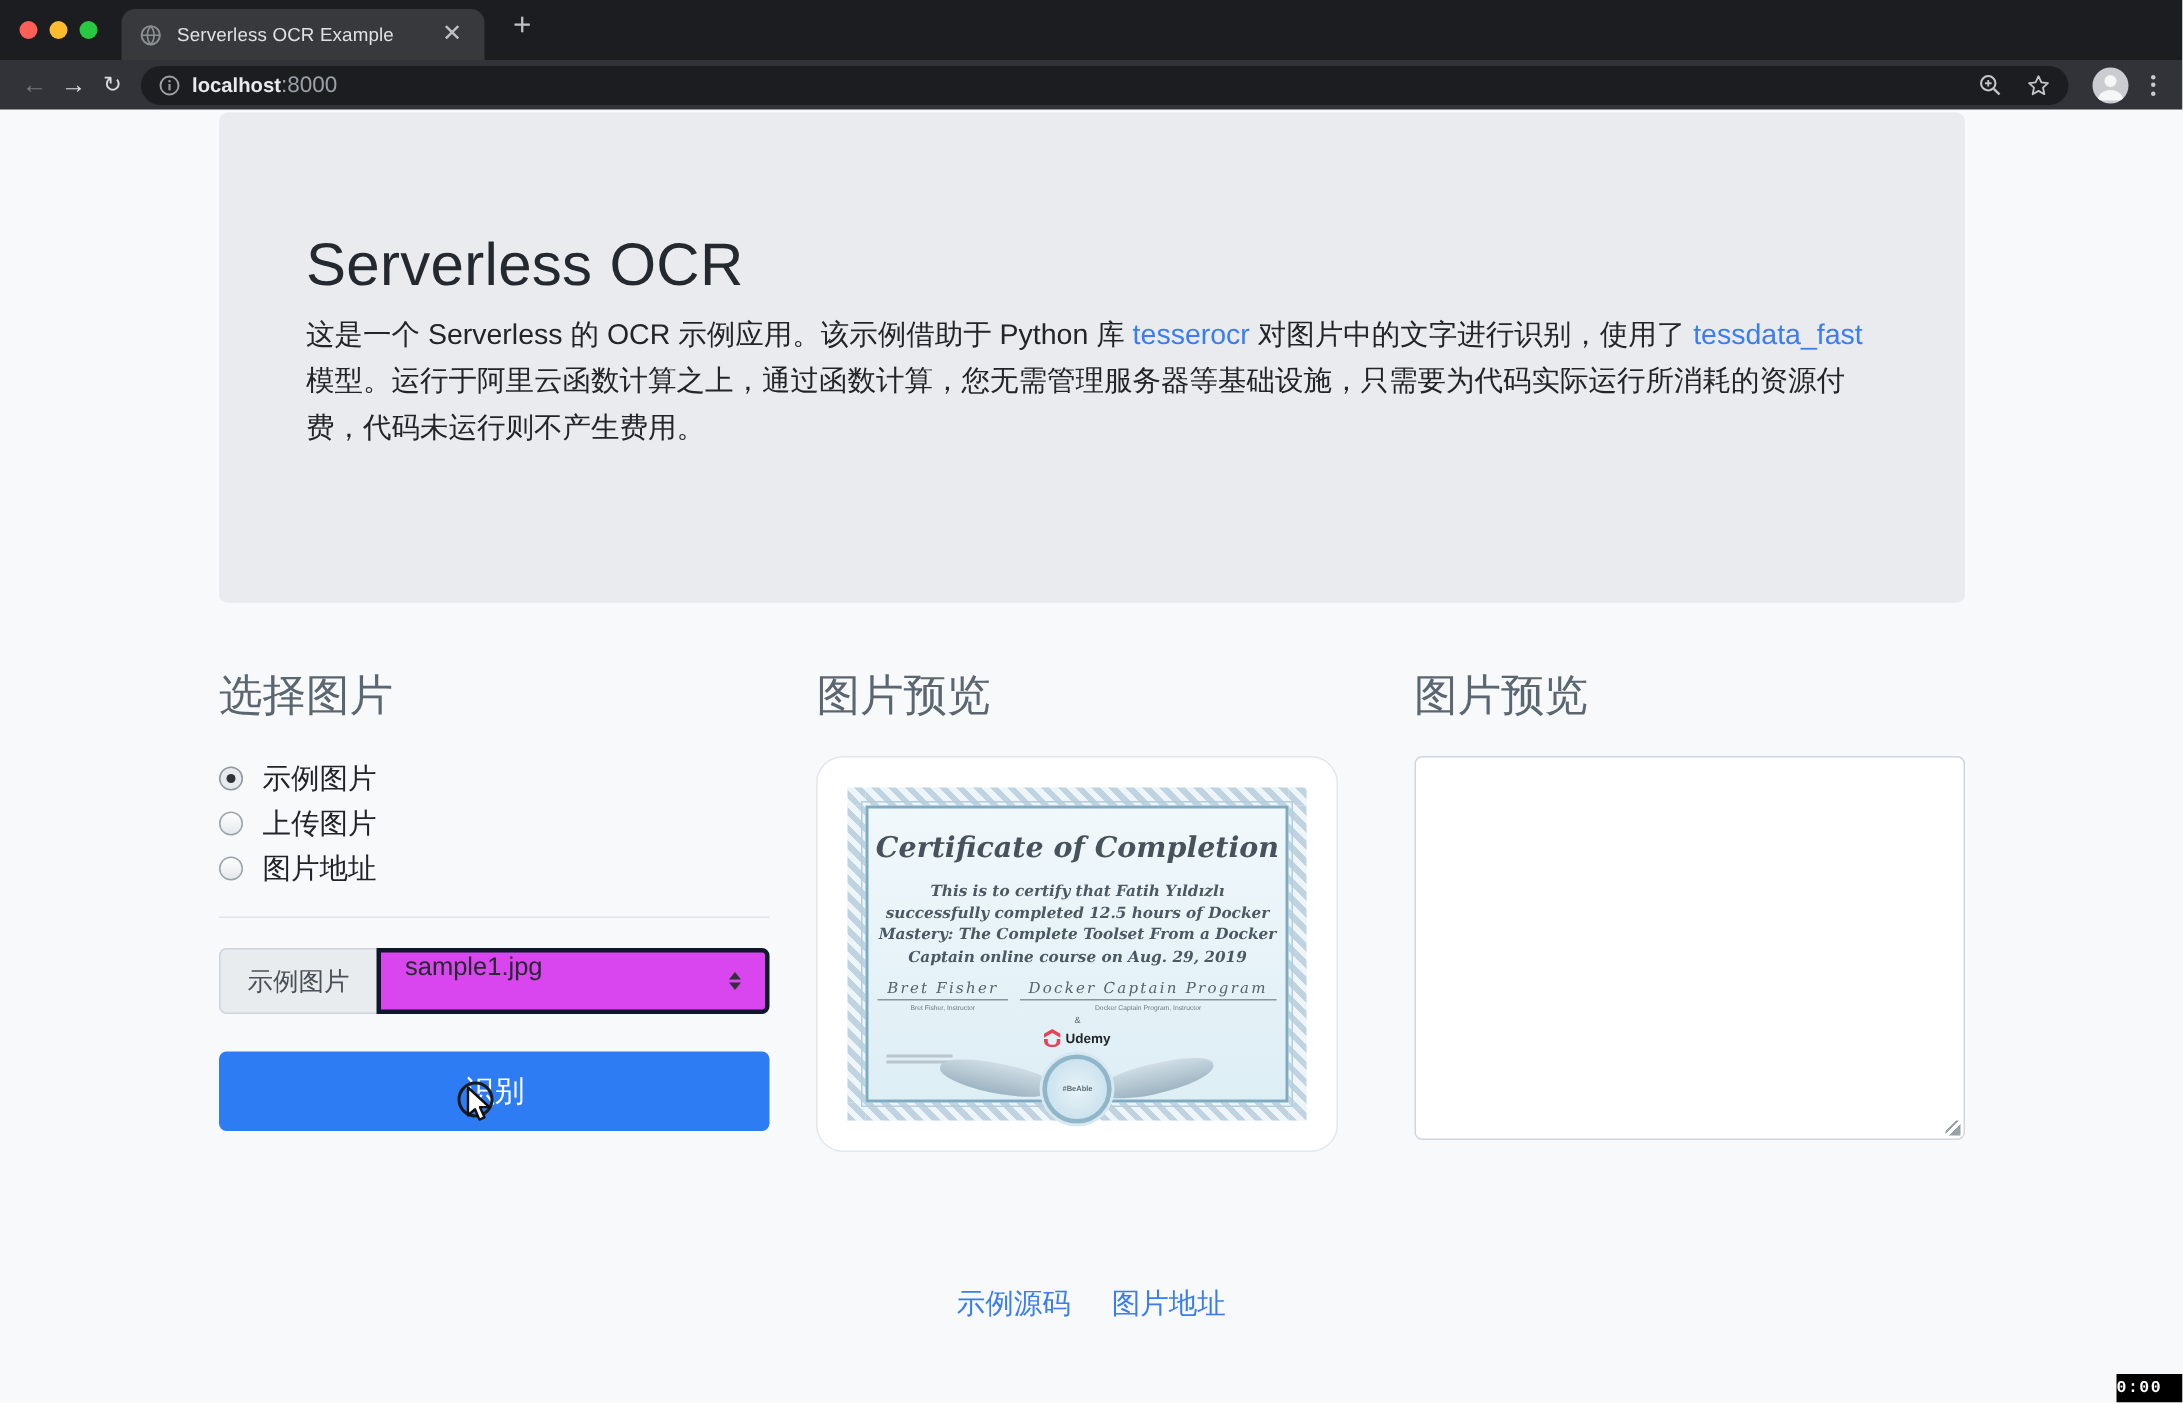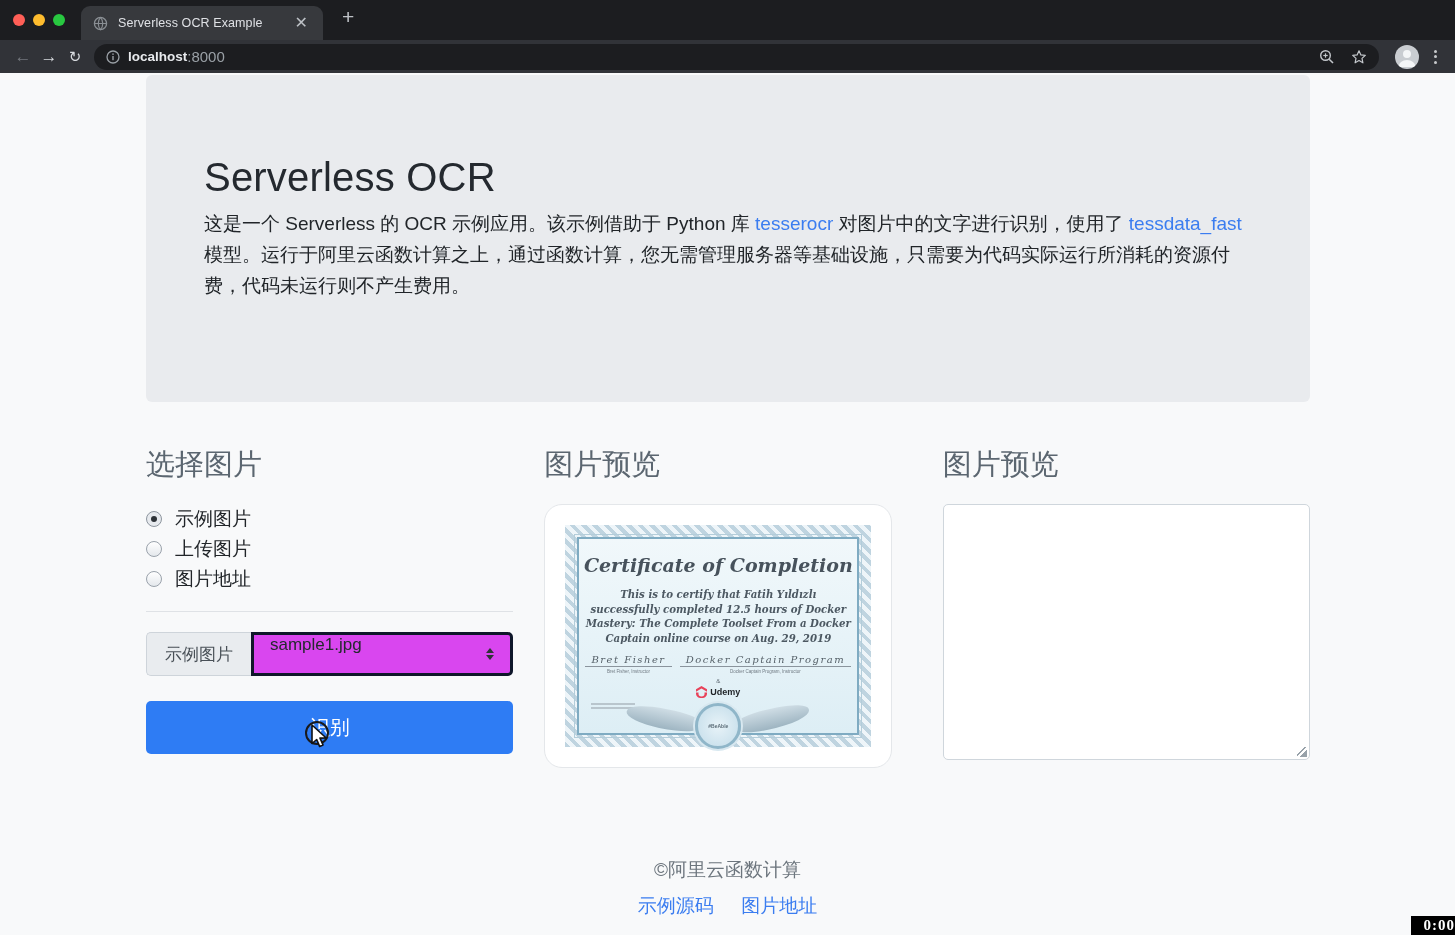--- a/index.html
+++ b/index.html
@@ -85,21 +85,21 @@
   .resize-handle { position:absolute; right:2px; bottom:2px; width:10px; height:10px; background:
     linear-gradient(135deg, transparent 0 5px, #98a2aa 5px 6.5px, transparent 6.5px 8.5px, #98a2aa 8.5px 10px); }
 
   .footer { text-align:center; margin-top:88px; }
   .copyright { font-size:19px; color:#6c757d; line-height:28px; }
   .footer-links { margin-top:8px; font-size:19px; line-height:28px; }
   .footer-links a { margin:0 11px; font-weight:500; }
 
   
   .cursor { position:absolute; left:296px; top:713px; pointer-events:none; }
-  .timer { position:absolute; right:0; bottom:0; width:44px; height:19px; background:#000; color:#fff; display:flex; align-items:center; justify-content:flex-end; font-family:Liberation Serif, serif; font-size:15px; font-weight:bold; letter-spacing:1px; }
+  .timer { position:absolute; right:0; bottom:0; width:44px; height:19px; background:#000; color:#fff; display:flex; align-items:center; justify-content:flex-start; font-family:Liberation Mono, monospace; font-size:11px; font-weight:bold; letter-spacing:1px; }
 </style>
 </head>
 <body>
 
 <div class="screen">
 
   <div class="tabstrip">
     <div class="traffic">
       <span class="dot red"></span>
       <span class="dot yellow"></span>
@@ -239,21 +239,20 @@
       <div class="col">
         <h3 class="section">图片预览</h3>
         <div class="result-box">
           <span class="resize-handle"></span>
         </div>
       </div>
 
     </div>
 
     <div class="footer">
-      <div class="copyright">©阿里云函数计算</div>
       <div class="footer-links">
         <a href="#">示例源码</a>
         <a href="#">图片地址</a>
       </div>
     </div>
 
   </div>
 
   <svg class="cursor" width="44" height="44" viewBox="0 0 44 44">
     <circle cx="21" cy="20" r="11" fill="none" stroke="#1a1a1a" stroke-width="2"></circle>

